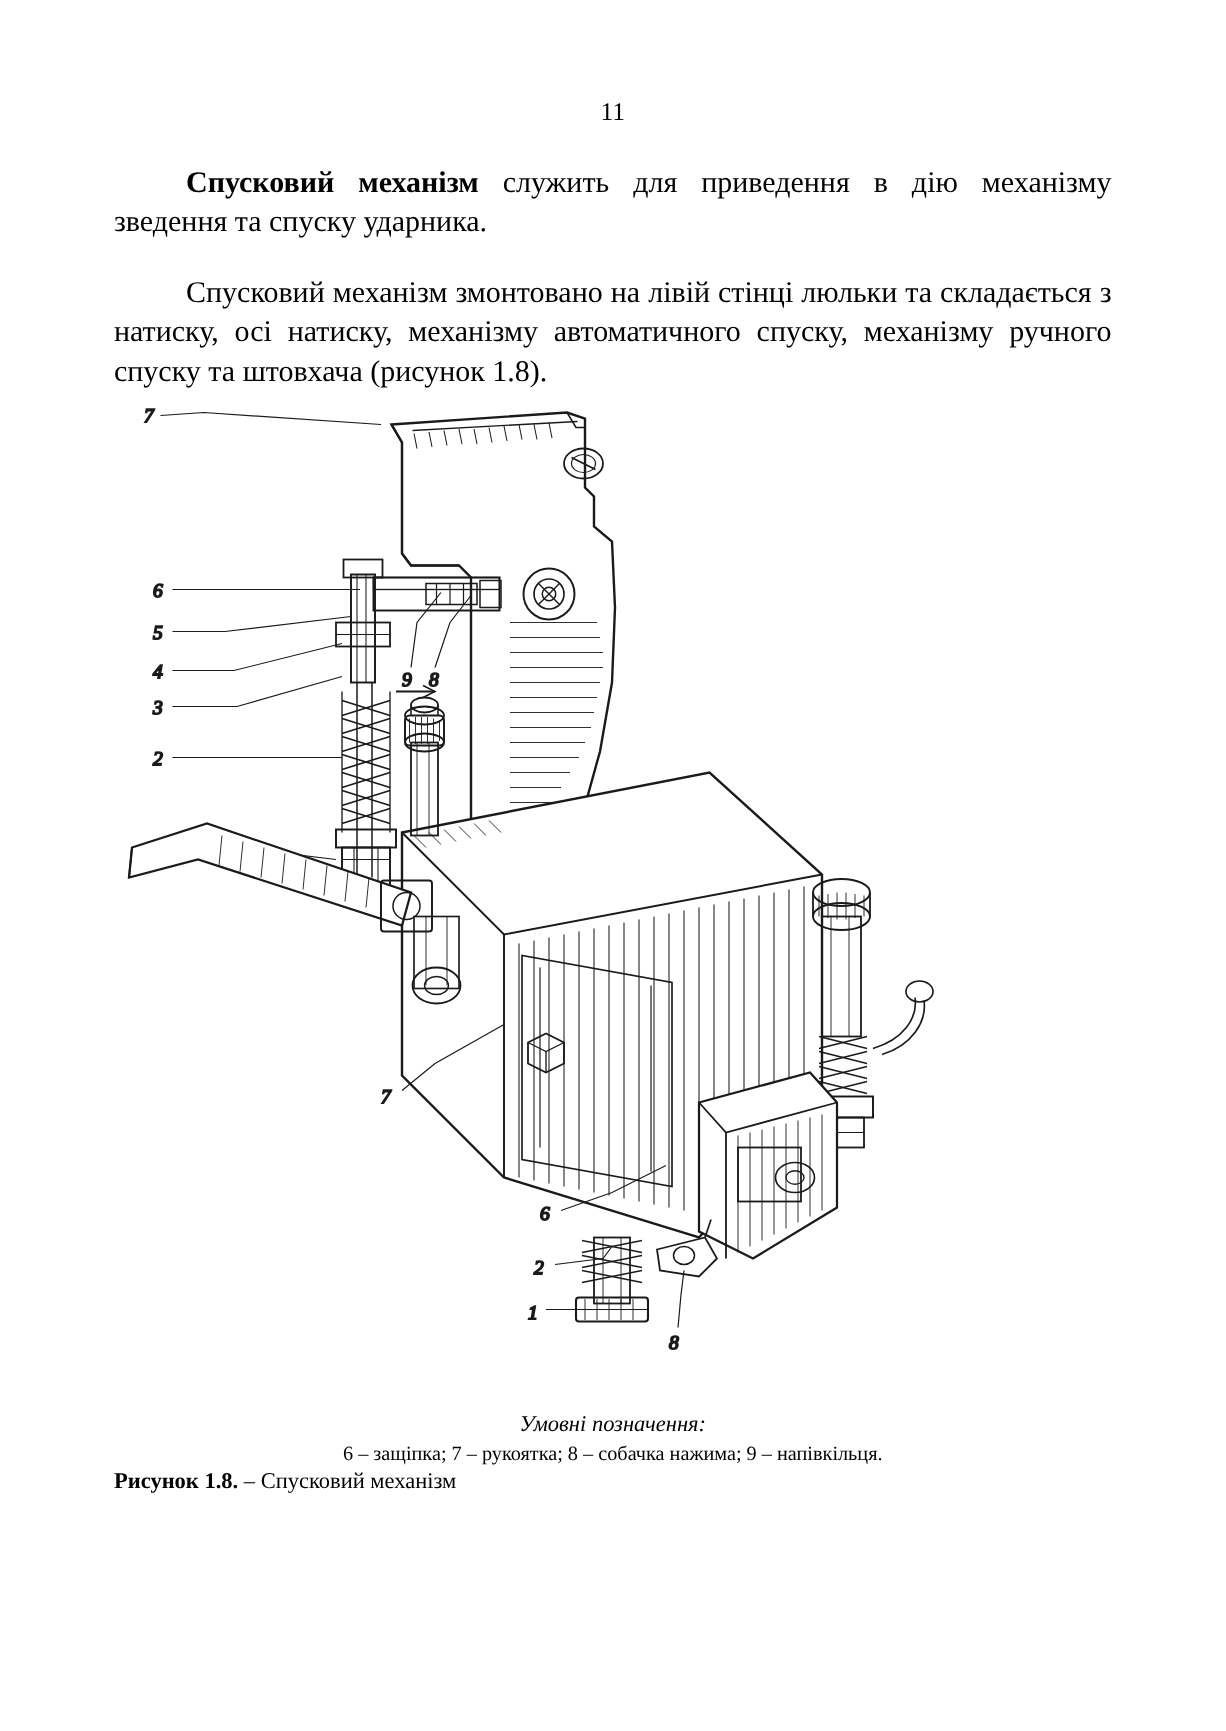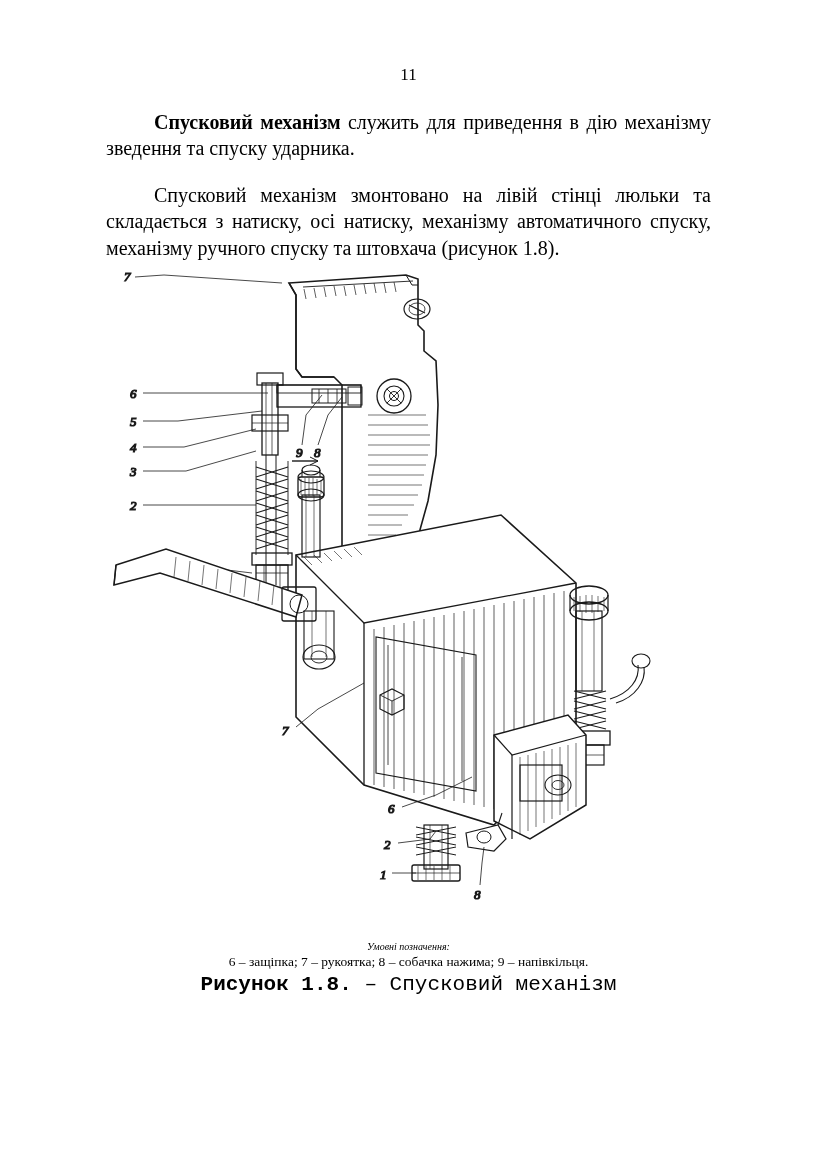--- a/index.html
+++ b/index.html
@@ -14,21 +14,21 @@
     font-family: "Liberation Serif", serif;
     color: #000000;
     overflow: hidden;
   }
   .page {
     position: absolute;
     left: 0; top: 0;
     width: 817px;
     height: 1154px;
     box-sizing: border-box;
-    padding: 0 106px;
+    padding: 0 76px;
   }
   .page-number {
     text-align: center;
     font-size: 17px;
     margin-top: 66px;
     line-height: 1;
   }
   p.body-text {
     font-size: 20px;
     line-height: 1.32;
@@ -55,28 +55,26 @@
     display: block;
   }
   .legend {
     text-align: center;
     font-size: 13.5px;
     line-height: 1.34;
     margin-top: 2px;
   }
   .legend .legend-title {
     font-style: italic;
-    font-size: 10px;
+    font-size: 15px;
     margin-top: 20px;
   }
   .fig-caption {
-    text-align: center;
-    font-size: 21px;
+    font-size: 15px;
     margin-top: 2px;
-    font-family: Liberation Mono, monospace;
   }
   .fig-caption b { font-weight: bold; }
   p.closing {
     margin-top: 30px;
   }
   .callout {
     font-family: "Liberation Serif", serif;
     font-style: italic;
     font-size: 13px;
     fill: #1a1a1a;

